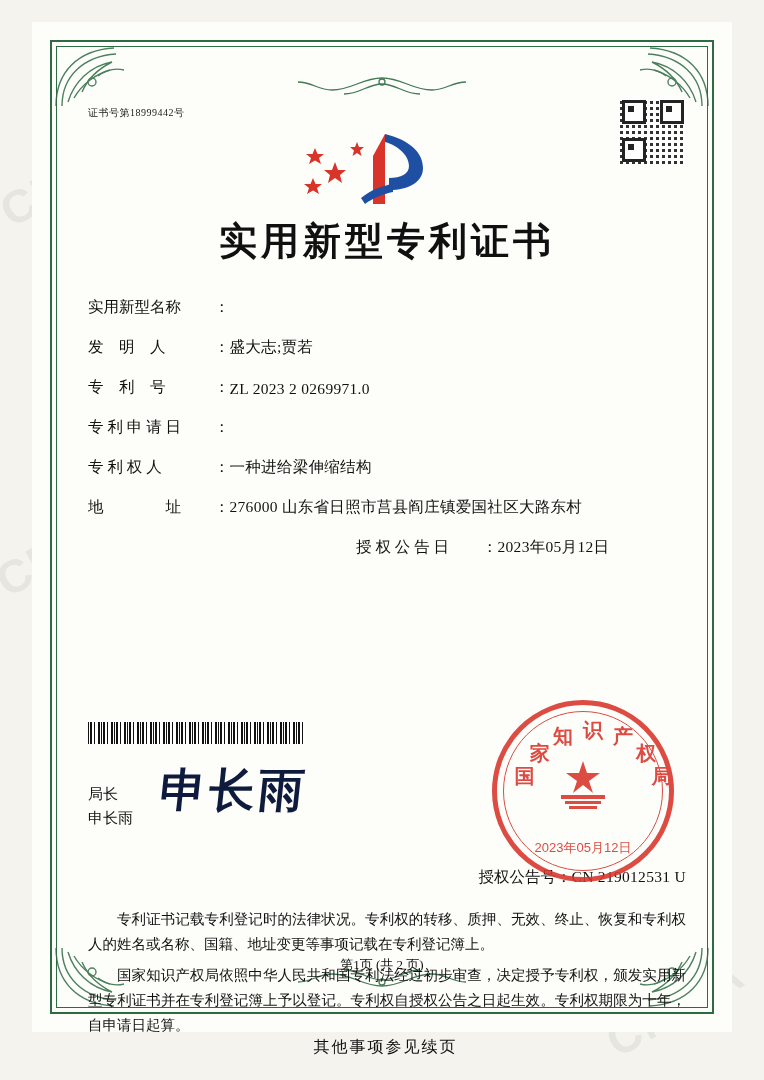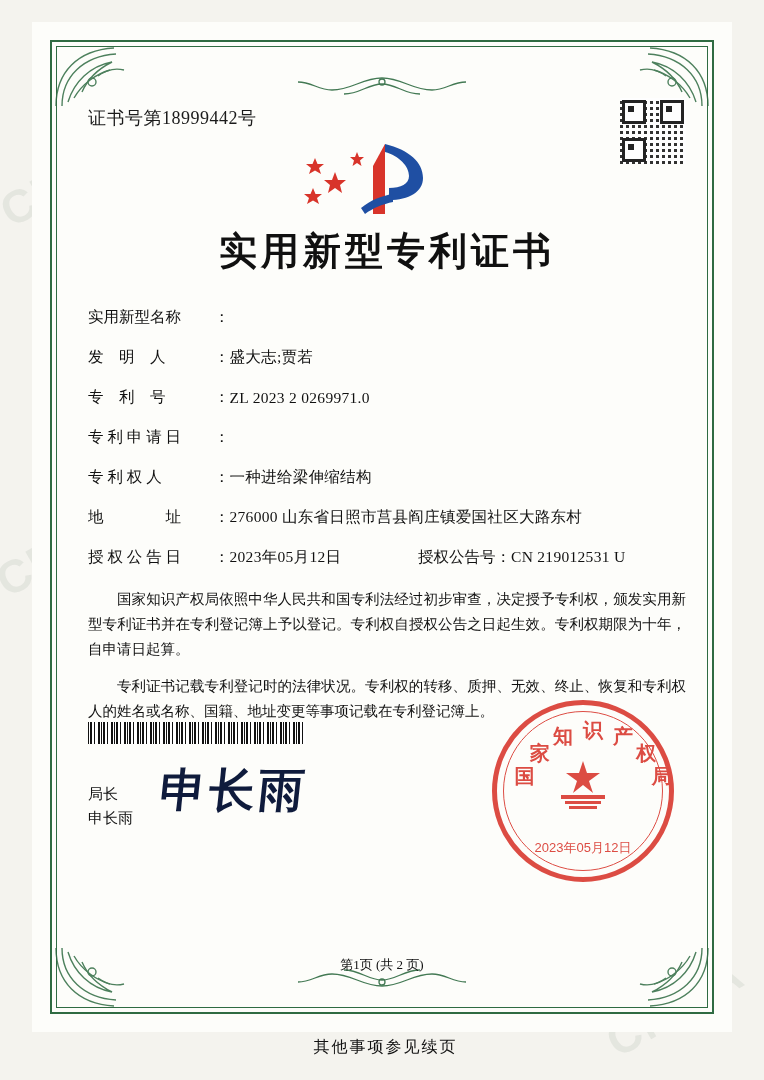--- a/index.html
+++ b/index.html
@@ -58,21 +58,21 @@
     position:absolute;left:50%;bottom:42px;transform:translateX(-50%) scaleY(-1);
     opacity:.9;
   }
 
   .content{
     position:absolute;left:56px;right:46px;top:84px;
     z-index:3;
   }
 
   .cert-no{
-    font-size:18px;color:#1b1b1b;letter-spacing:.5px;
+    font-size:10px;color:#1b1b1b;letter-spacing:.5px;
     font-family:"Liberation Serif", serif;
   }
 
   .qr{
     position:absolute;right:0;top:-8px;
     width:66px;height:66px;
     background:
       repeating-linear-gradient(90deg,#111 0 3px,#fff 3px 6px),
       repeating-linear-gradient(0deg,#111 0 3px,#fff 3px 6px);
     background-blend-mode:screen;
@@ -94,35 +94,35 @@
     font-weight:700;
     letter-spacing:4px;
     color:#101010;
     margin-top:4px;
     font-family:"Liberation Sans", sans-serif;
   }
 
   .fields{margin-top:30px;}
   .field{
     display:flex;
-    align-items:center;
+    align-items:flex-end;
     font-size:15.5px;
     color:#111;
     margin-bottom:19px;
   }
   .field .lbl{
     width:126px;
     flex:0 0 126px;
     letter-spacing:0px;
     white-space:nowrap;
   }
   .field .colon{flex:0 0 10px;}
   .field .val{flex:1;letter-spacing:.3px;}
 
-  .two-col{display:flex;}
+  .two-col{display:flex;flex-direction:column;}
   .two-col .half{display:flex;align-items:baseline;}
   .two-col .half.left{width:330px;flex:0 0 330px;}
   .two-col .half.right .lbl2{flex:0 0 auto;white-space:nowrap;}
 
   .para{
     font-size:14.5px;
     line-height:25px;
     color:#111;
     text-indent:2em;
     margin-top:6px;
@@ -368,22 +368,22 @@
         </span>
         <span class="half right">
           <span class="lbl2">授权公告号</span>
           <span class="colon">：</span>
           <span class="val">CN 219012531 U</span>
         </span>
       </div>
 
     </div>
 
+    <div class="para second">专利证书记载专利登记时的法律状况。专利权的转移、质押、无效、终止、恢复和专利权人的姓名或名称、国籍、地址变更等事项记载在专利登记簿上。</div>
     <div class="para">国家知识产权局依照中华人民共和国专利法经过初步审查，决定授予专利权，颁发实用新型专利证书并在专利登记簿上予以登记。专利权自授权公告之日起生效。专利权期限为十年，自申请日起算。</div>
-    <div class="para second">专利证书记载专利登记时的法律状况。专利权的转移、质押、无效、终止、恢复和专利权人的姓名或名称、国籍、地址变更等事项记载在专利登记簿上。</div>
 
   </div>
 
   <div class="barcode"></div>
 
   <div class="sign-block">
     <div>局长</div>
     <div>申长雨</div>
   </div>
 

